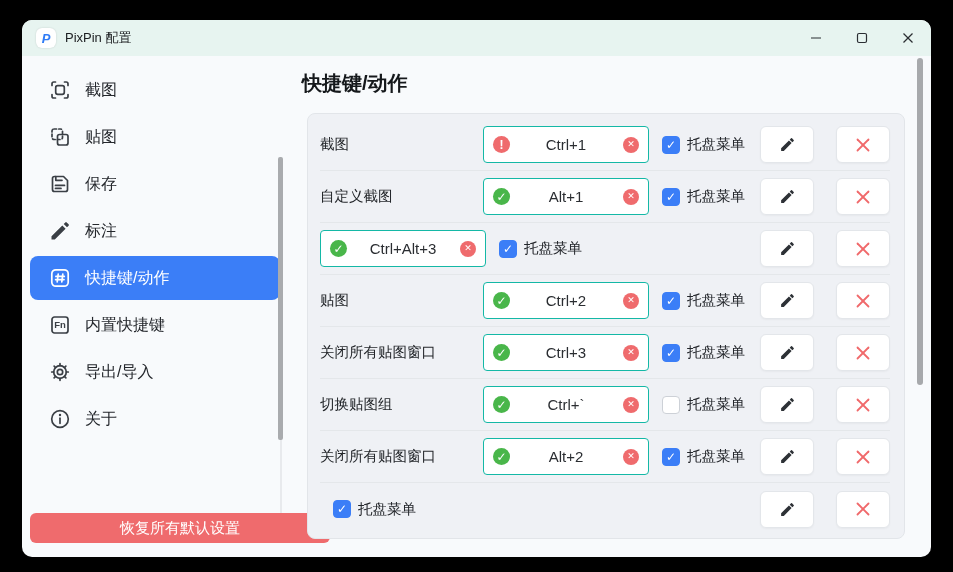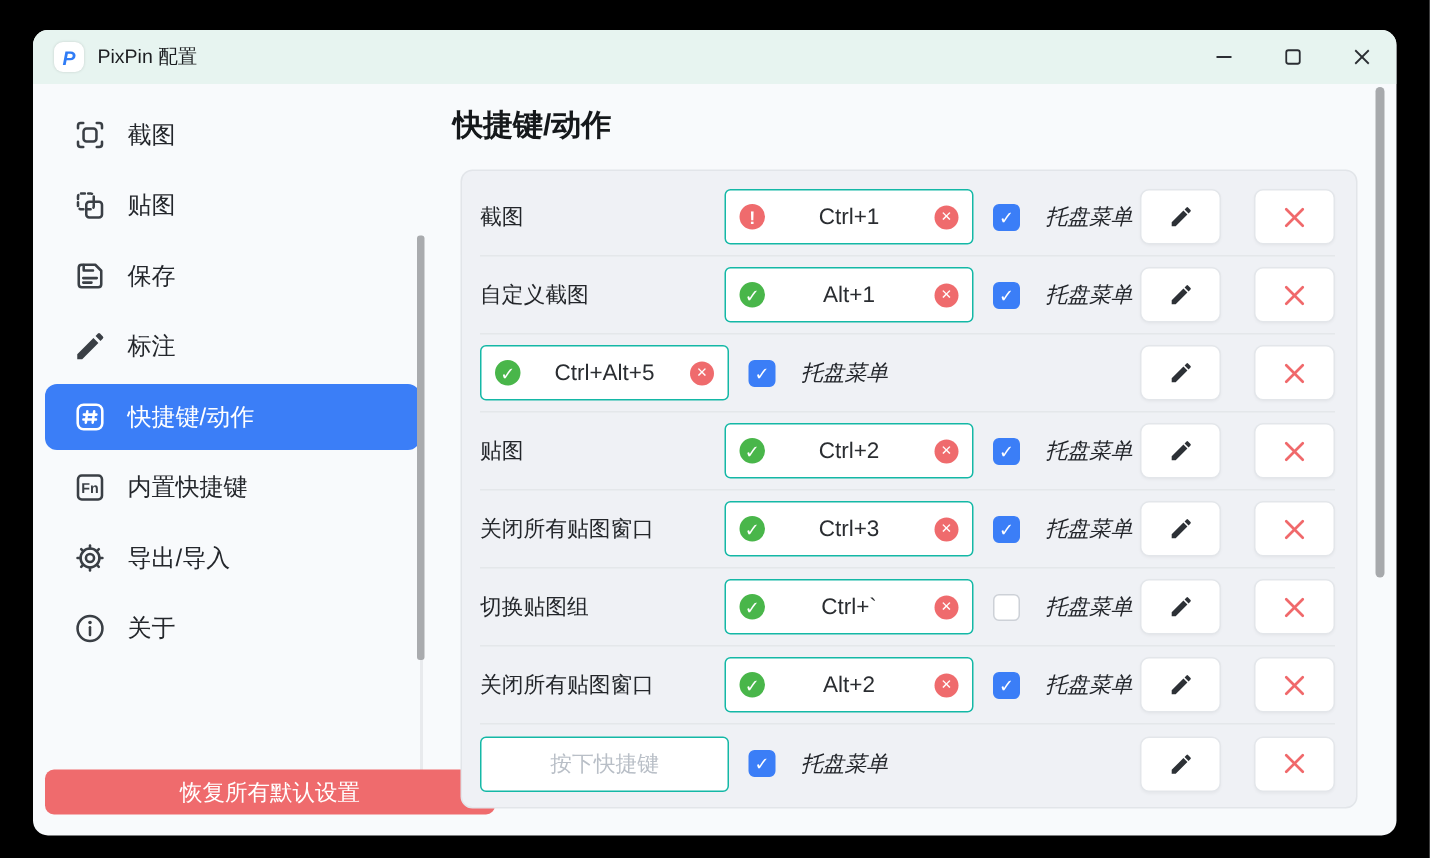--- a/index.html
+++ b/index.html
@@ -48,21 +48,21 @@
   .hotkey-text{font-size:15px;color:#2a2d31;}
   .hotkey-text.placeholder{color:var(--muted);font-size:14.5px;}
   .status{position:absolute;left:9px;width:17px;height:17px;border-radius:50%;color:#fff;
     font-size:12px;font-weight:bold;display:none;align-items:center;justify-content:center;line-height:1;}
   .status.ok{display:flex;background:var(--success);}
   .status.ok::before{content:"✓";}
   .status.warning{display:flex;background:var(--danger);}
   .status.warning::before{content:"!";}
   .clear{position:absolute;right:9px;width:16px;height:16px;border-radius:50%;background:var(--danger);
     color:#fff;font-size:9px;display:flex;align-items:center;justify-content:center;line-height:1;}
-  .tray{flex:1;margin-left:13px;display:flex;align-items:center;gap:17px;font-style:italic;}
+  .tray{flex:1;margin-left:13px;display:flex;align-items:center;gap:7px;}
   .cb{width:18px;height:18px;border-radius:4px;background:#fff;border:1.5px solid #cdd1d7;
     display:flex;align-items:center;justify-content:center;color:#fff;font-size:12px;line-height:1;}
   .cb::before{content:"✓";opacity:0;}
   .cb.checked{background:var(--accent);border-color:var(--accent);}
   .cb.checked::before{opacity:1;}
   .tray-label{font-size:14.5px;color:#23262b;}
   .icon-btn{width:54px;height:37px;flex:none;background:#fff;border:1px solid #e3e6ea;border-radius:6px;
     display:flex;align-items:center;justify-content:center;box-shadow:0 1px 2px rgba(0,0,0,.04);}
   .icon-btn.edit{margin-right:22px;}
   .icon-btn svg{display:block;}
@@ -235,21 +235,21 @@
                   <line x1="2.5" y1="2.5" x2="13.5" y2="13.5"></line>
                   <line x1="13.5" y1="2.5" x2="2.5" y2="13.5"></line>
                 </g>
               </svg>
           </button>
         </div>
 
         <div class="hk-row">
           <div class="hotkey-box">
             <span class="status ok"></span>
-            <span class="hotkey-text">Ctrl+Alt+5</span>
+            <span class="hotkey-text">Ctrl+Alt+3</span>
             <span class="clear">✕</span>
           </div>
           <div class="tray">
             <span class="cb checked"></span>
             <span class="tray-label">托盘菜单</span>
           </div>
           <button class="icon-btn edit">
             <svg width="17" height="17" viewBox="0 0 24 24">
                 <path fill="#2d3136" d="M3 17.25V21h3.75L17.81 9.94l-3.75-3.75L3 17.25zM20.71 7.04a1 1 0 0 0 0-1.41l-2.34-2.34a1 1 0 0 0-1.41 0l-1.83 1.83 3.75 3.75 1.83-1.83z"></path>
               </svg>
@@ -362,23 +362,20 @@
             <svg width="16" height="16">
                 <g stroke="#f0696b" stroke-width="1.8" stroke-linecap="round">
                   <line x1="2.5" y1="2.5" x2="13.5" y2="13.5"></line>
                   <line x1="13.5" y1="2.5" x2="2.5" y2="13.5"></line>
                 </g>
               </svg>
           </button>
         </div>
 
         <div class="hk-row">
-          <div class="hotkey-box">
-            <span class="hotkey-text placeholder">按下快捷键</span>
-          </div>
           <div class="tray">
             <span class="cb checked"></span>
             <span class="tray-label">托盘菜单</span>
           </div>
           <button class="icon-btn edit">
             <svg width="17" height="17" viewBox="0 0 24 24">
                 <path fill="#2d3136" d="M3 17.25V21h3.75L17.81 9.94l-3.75-3.75L3 17.25zM20.71 7.04a1 1 0 0 0 0-1.41l-2.34-2.34a1 1 0 0 0-1.41 0l-1.83 1.83 3.75 3.75 1.83-1.83z"></path>
               </svg>
           </button>
           <button class="icon-btn">

